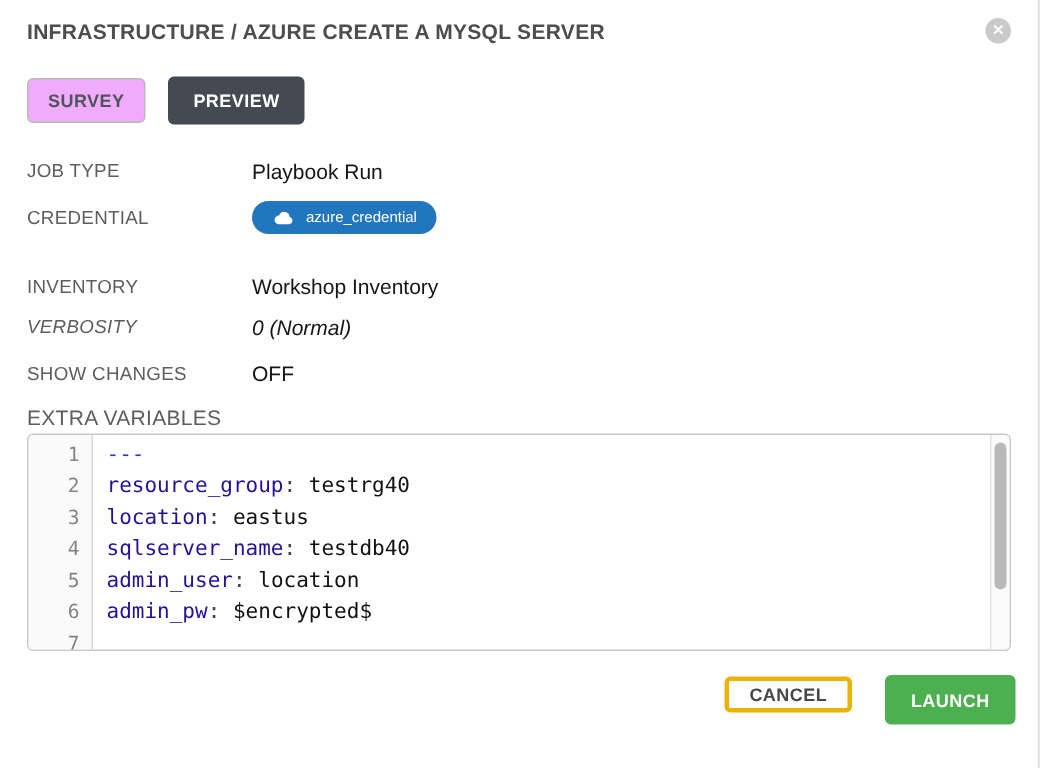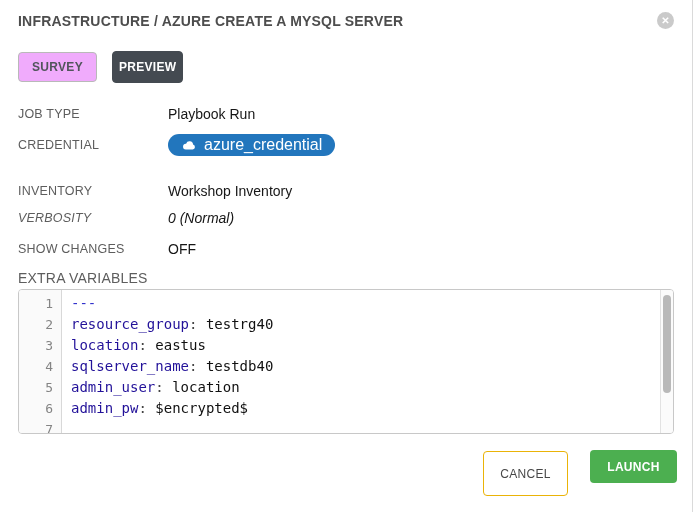--- a/index.html
+++ b/index.html
@@ -19,33 +19,33 @@
     font-size: 10px; font-weight: bold; cursor: pointer; line-height: 1;
   }
   .tabs { position: absolute; left: 18px; top: 51px; display: flex; align-items: center; gap: 15px; }
   .tab {
     font-size: 12px; font-weight: bold; color: #50555b; background: #f0abfc;
     border: 1px solid #b9b9b9; border-radius: 4px; padding: 7px 13px; cursor: pointer;
     letter-spacing: .3px;
   }
   .tab.active {
     background: var(--tab-dark, #444a51); border-color: var(--tab-dark, #444a51);
-    color: #fff; padding: 8px 6px;
+    color: #fff; padding: 8px 16px;
   }
   .detail-row { position: absolute; left: 18px; display: flex; align-items: center; height: 22px; width: 650px; }
   .detail-row:nth-of-type(1) { top: 103px; }
   .detail-row:nth-of-type(2) { top: 134px; }
   .detail-row:nth-of-type(3) { top: 180px; }
   .detail-row:nth-of-type(4) { top: 207px; font-style: italic; }
   .detail-row:nth-of-type(5) { top: 238px; }
   .detail-label { width: 150px; flex: none; font-size: 12.5px; color: #5d5d5d; letter-spacing: .2px; }
   .detail-value { font-size: 14px; color: #161616; }
   .detail-value.badge {
     display: inline-flex; align-items: center; gap: 8px;
-    background: var(--badge-blue, #2276bd); color: #fff; font-size: 16px;
+    background: var(--badge-blue, #2276bd); color: #fff; font-size: 10px;
     border-radius: 11px; padding: 0 13px; height: 22px;
   }
   .cloud-icon { display: inline-flex; }
   .ev-label { position: absolute; left: 18px; top: 270px; font-size: 14px; color: #5d5d5d; letter-spacing: .2px; }
   .editor {
     position: absolute; left: 18px; top: 289px; width: 656px; height: 145px;
     border: 1px solid #c8c8c8; border-radius: 4px; background: #fff; overflow: hidden;
     font-family: "DejaVu Sans Mono", monospace; font-size: 14px;
   }
   .editor::before { 
@@ -65,24 +65,24 @@
   .tok-plain { color: #111; }
   .scrollbar {
     position: absolute; top: 0; right: 0; width: 13px; height: 100%;
     background: #fbfbfb; border-left: 1px solid #e2e2e2;
   }
   .scroll-thumb {
     position: absolute; top: 5px; left: 2px; width: 8px; height: 98px;
     border-radius: 4px; background: #b9b9b9; cursor: pointer;
   }
   .cancel-btn {
-    position: absolute; left: 483px; top: 451px; width: 85px; height: 45px;
-    background: #fff; border: 1px solid #eab308; border-radius: 4px;
+    position: absolute; left: 483px; top: 451px; width: 85px; height: 24px;
+    background: #fff; border: 3px solid #eab308; border-radius: 4px;
     font-family: "Liberation Sans", sans-serif;
-    font-size: 12px; font-weight: normal; color: #474747; letter-spacing: .3px; cursor: pointer;
+    font-size: 12px; font-weight: bold; color: #474747; letter-spacing: .3px; cursor: pointer;
   }
   .launch-btn {
     position: absolute; left: 590px; top: 450px; width: 87px; height: 33px;
     background: var(--launch-green, #4caf50); border: none; border-radius: 4px;
     font-family: "Liberation Sans", sans-serif;
     font-size: 12px; font-weight: bold; color: #fff; letter-spacing: .3px; cursor: pointer;
   }
 </style>
 </head>
 <body>

